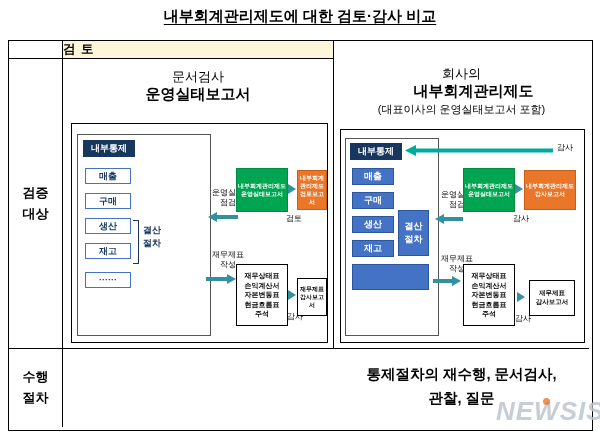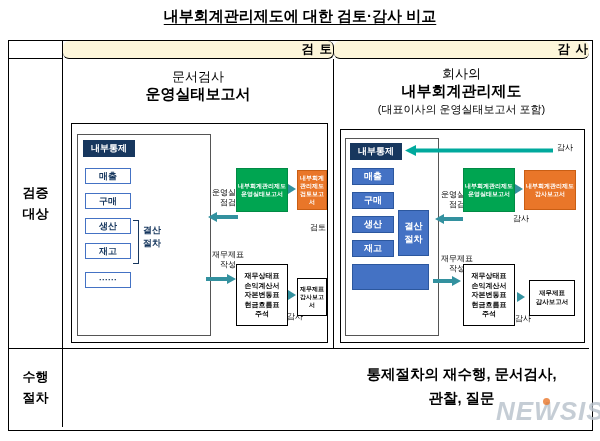--- a/index.html
+++ b/index.html
@@ -7,21 +7,21 @@
   .page{position:relative;width:600px;height:441px;background:#fff;overflow:hidden;}
   .abs{position:absolute;}
   .pre{white-space:pre-line;}
   .ctr{text-align:center;}
   .title{top:7px;left:0;width:100%;text-align:center;font-size:15px;font-weight:bold;}
   .title span{text-decoration:underline;text-underline-offset:3px;}
   .tbl{left:8px;top:40px;width:583px;height:389px;border:1.5px solid var(--border);}
   .cell{position:absolute;box-sizing:border-box;}
   .br{border-right:1px solid var(--border);}
   .bb{border-bottom:1px solid var(--border);}
-  .hdr{background:var(--header-bg);font-weight:bold;font-size:12.5px;text-align:right;line-height:17px;letter-spacing:1px;border-radius:6px;}
+  .hdr{background:var(--header-bg);font-weight:bold;font-size:12.5px;text-align:left;line-height:17px;letter-spacing:1px;}
   .rowlbl{display:flex;align-items:center;justify-content:center;font-weight:bold;font-size:13px;line-height:1.6;}
   .dbox{border:1px solid var(--border);}
   .frame{border:1px solid #555;}
   .navy{background:var(--navy);color:#fff;font-size:9px;font-weight:bold;text-align:center;line-height:17px;}
   .pbox{width:46px;height:16px;border:1px solid var(--blue);background:#fff;color:var(--navy);font-size:9px;line-height:14px;text-align:center;font-weight:bold;box-sizing:border-box;}
   .cbox{display:flex;align-items:center;justify-content:center;box-sizing:border-box;text-align:center;word-break:break-all;}
   .bluebox{background:var(--blue);border:1px solid #2c579e;color:#fff;font-size:9px;font-weight:bold;line-height:1.4;}
   .greenbox{background:var(--green);border:1px solid #018a45;color:#fff;font-size:6px;font-weight:bold;line-height:1.4;}
   .orangebox{background:var(--orange);border:1px solid #c95e14;color:#fff;font-size:6px;font-weight:bold;line-height:1.35;padding:2px 1px;}
   .fsbox{background:#fff;border:1px solid var(--border);color:#000;font-size:7px;font-weight:bold;line-height:1.35;}
@@ -39,21 +39,20 @@
 <body>
 
 <div class="page">
 
   <div class="abs title"><span>내부회계관리제도에 대한 검토·감사 비교</span></div>
 
   <div class="abs tbl">
 
     <div class="cell br bb" style="left:0;top:0;width:54px;height:18px;"></div>
     <div class="cell hdr br bb" style="left:54px;top:0;width:271px;height:18px;"><span>검 토</span></div>
-    <div class="cell hdr bb" style="left:325px;top:0;width:255px;height:18px;"><span>감 사</span></div>
 
     <div class="cell rowlbl br bb" style="left:0;top:18px;width:54px;height:290px;">
         <span class="pre ctr">검증
 대상</span>
       </div>
 
     <div class="cell br bb" style="left:54px;top:18px;width:271px;height:290px;">
       <div class="abs ctr sub13" style="left:0;top:9px;width:100%;">문서검사</div>
       <div class="abs ctr main15" style="left:0;top:26px;width:100%;">운영실태보고서</div>
 
@@ -77,21 +76,21 @@
             <polygon points="0,5 9,0 9,3 30,3 30,7 9,7 9,10" style="fill:var(--arrow)"></polygon>
           </svg>
 
         <div class="abs cbox greenbox pre" style="left:164px;top:44px;width:52px;height:44px;">내부회계관리제도
 운영실태보고서</div>
         <svg class="abs" style="left:216px;top:60px;" width="8" height="10" viewBox="0 0 8 10">
             <polygon points="0,0 8,5 0,10" style="fill:var(--arrow)"></polygon>
           </svg>
         <div class="abs cbox orangebox pre" style="left:225px;top:46px;width:30px;height:40px;">내부회계관리제도
 검토보고서</div>
-        <div class="abs small8" style="left:214px;top:99px;margin-left:24px;">검토</div>
+        <div class="abs small8" style="left:214px;top:90px;">검토</div>
 
         <div class="abs pre ctr small8" style="left:134px;top:126px;width:44px;">재무제표
 작성</div>
         <svg class="abs" style="left:134px;top:150px;" width="30" height="10" viewBox="0 0 30 10">
             <polygon points="30,5 21,0 21,3 0,3 0,7 21,7 21,10" style="fill:var(--arrow)"></polygon>
           </svg>
 
         <div class="abs cbox fsbox pre" style="left:164px;top:140px;width:52px;height:62px;">재무상태표
 손익계산서
 자본변동표
@@ -101,21 +100,21 @@
             <polygon points="0,0 8,5 0,10" style="fill:var(--arrow)"></polygon>
           </svg>
         <div class="abs small8" style="left:215px;top:188px;">감사</div>
         <div class="abs cbox reportbox pre" style="left:225px;top:154px;width:30px;height:38px;">재무제표
 감사보고서</div>
       </div>
     </div>
 
     <div class="cell bb" style="left:325px;top:18px;width:255px;height:290px;">
       <div class="abs ctr sub13" style="left:0;top:6px;width:100%;">회사의</div>
-      <div class="abs ctr main15" style="left:0;top:23px;width:100%;">내부회계관리제도</div>
+      <div class="abs ctr main15" style="left:12px;top:23px;width:100%;">내부회계관리제도</div>
       <div class="abs ctr" style="left:0;top:43px;width:100%;font-size:11px;">(대표이사의 운영실태보고서 포함)</div>
 
       <div class="abs dbox" style="left:6px;top:70px;width:243px;height:212px;">
         <div class="abs frame" style="left:4px;top:8px;width:92px;height:196px;"></div>
         <div class="abs navy" style="left:9px;top:13px;width:52px;height:17px;">내부통제</div>
 
         <svg class="abs" style="left:64px;top:15px;" width="148" height="11" viewBox="0 0 148 11">
             <polygon points="0,5.5 11,0 11,3.5 148,3.5 148,7.5 11,7.5 11,11" style="fill:var(--arrow-green)"></polygon>
           </svg>
         <div class="abs small8" style="left:216px;top:13px;">감사</div>

